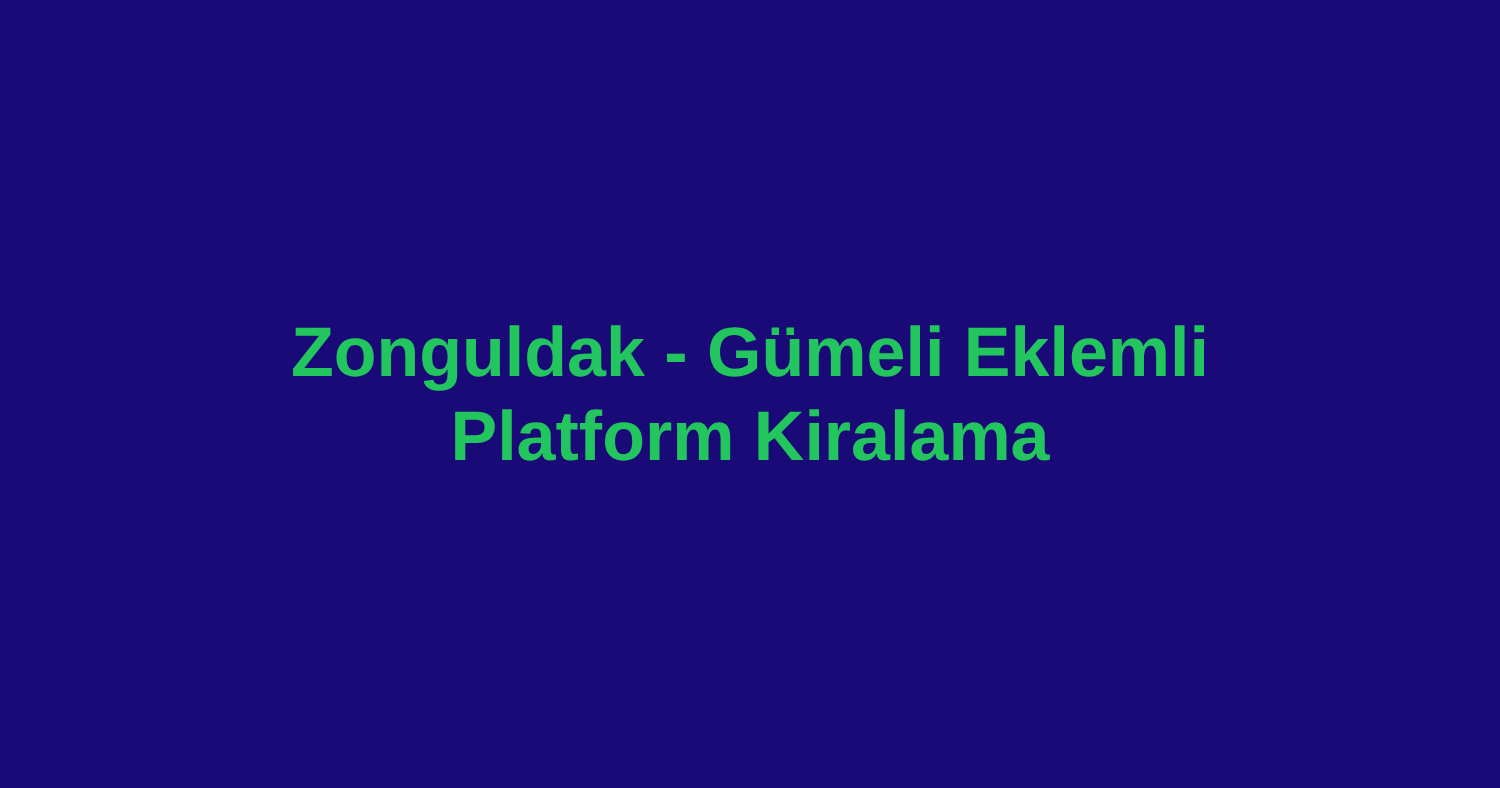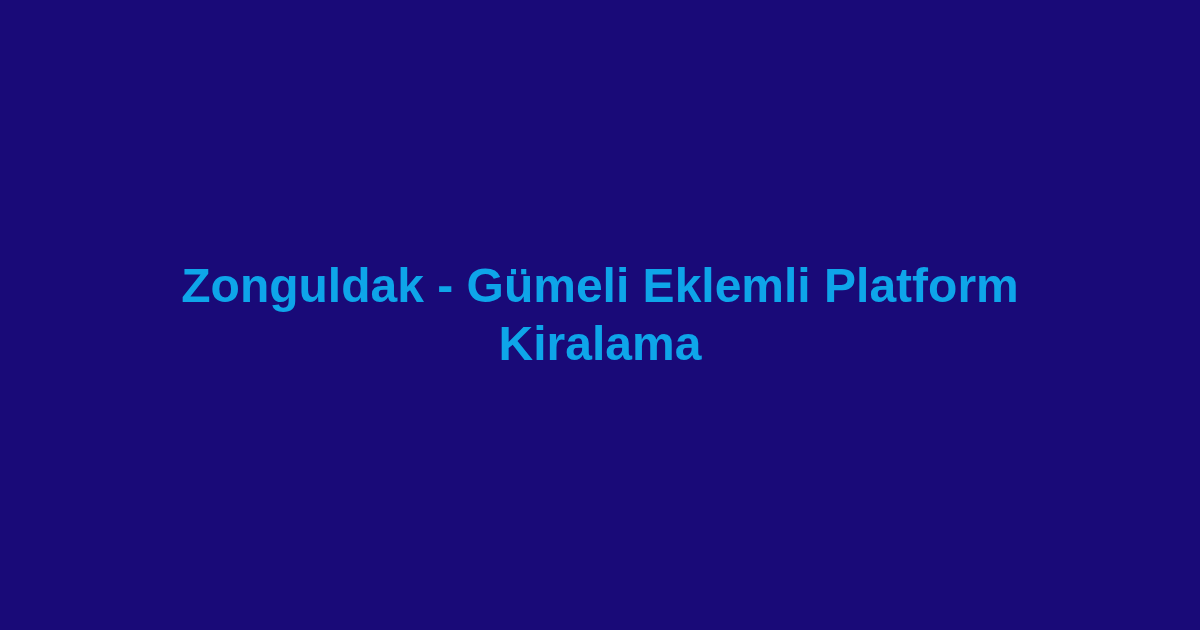--- a/index.html
+++ b/index.html
@@ -29,23 +29,23 @@
   #title-block {
     width: 960px;
     max-width: 960px;
     text-align: center;
     padding: 0 20px;
     box-sizing: border-box;
   }
 
   #page-title {
     margin: 0;
-    color: #0ea5e9;
+    color: #22c55e;
     font-family: "Liberation Sans", "DejaVu Sans", sans-serif;
-    font-size: 48px;
+    font-size: 56px;
     font-weight: bold;
     line-height: 1.2;
     letter-spacing: 0;
     word-wrap: break-word;
     text-rendering: optimizeLegibility;
   }
 </style>
 </head>
 <body>
 

